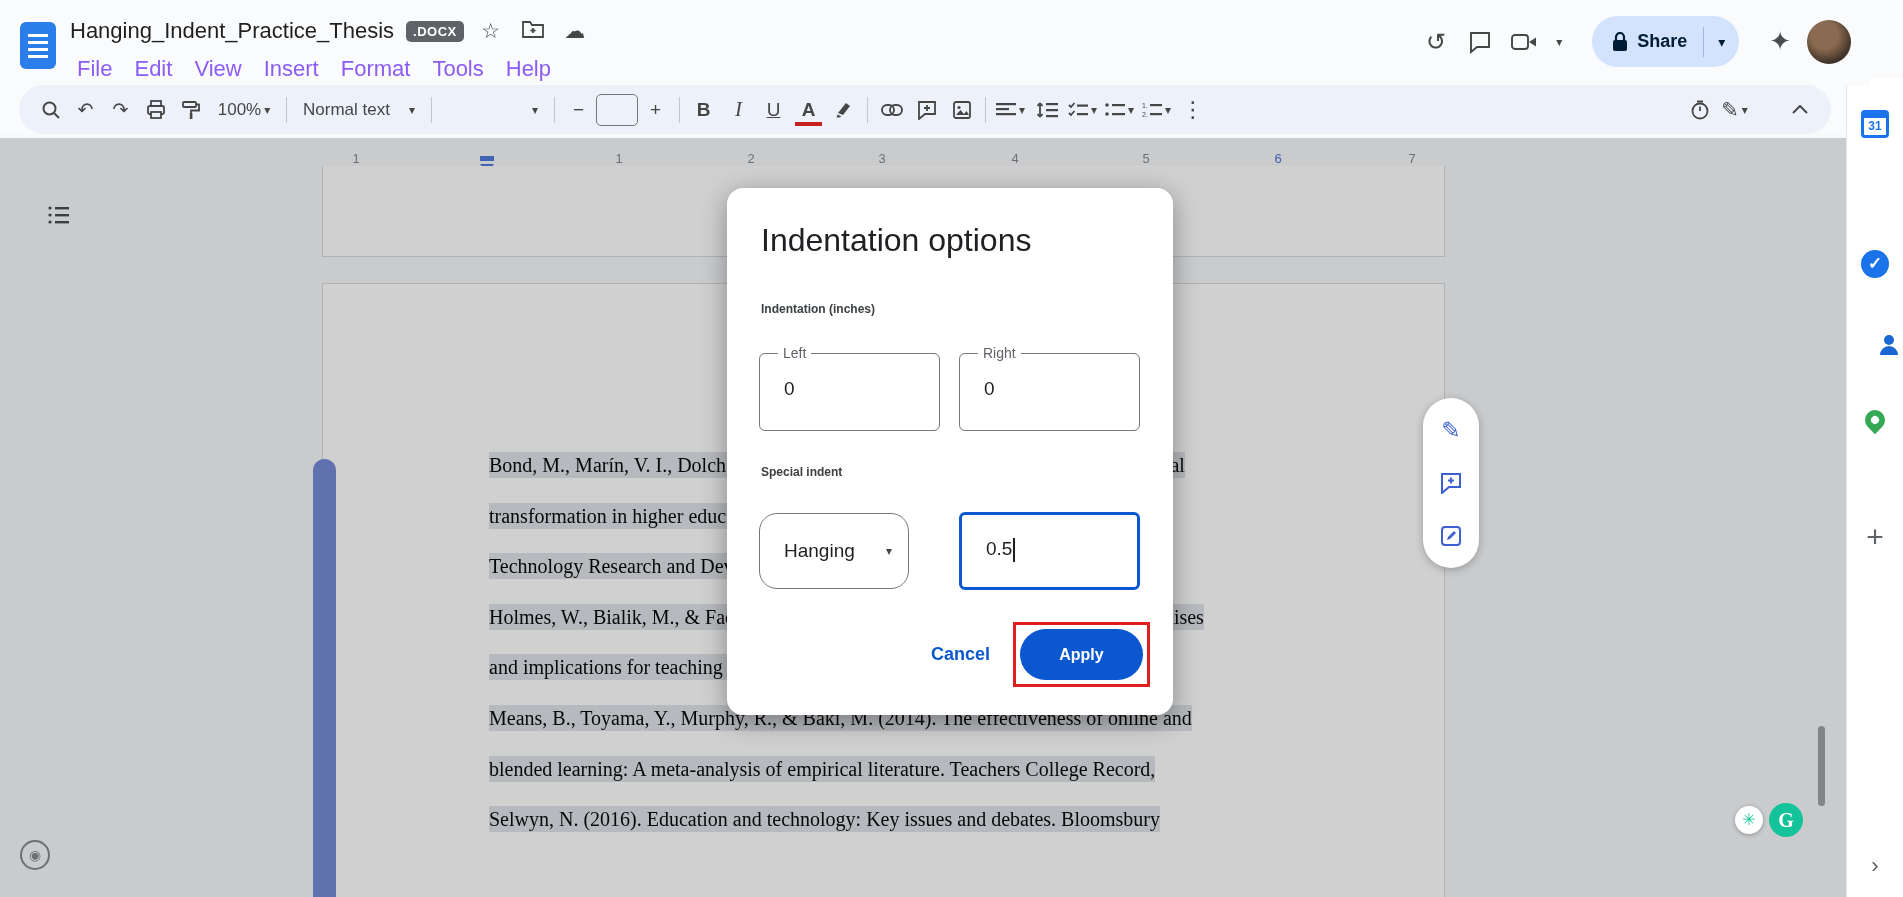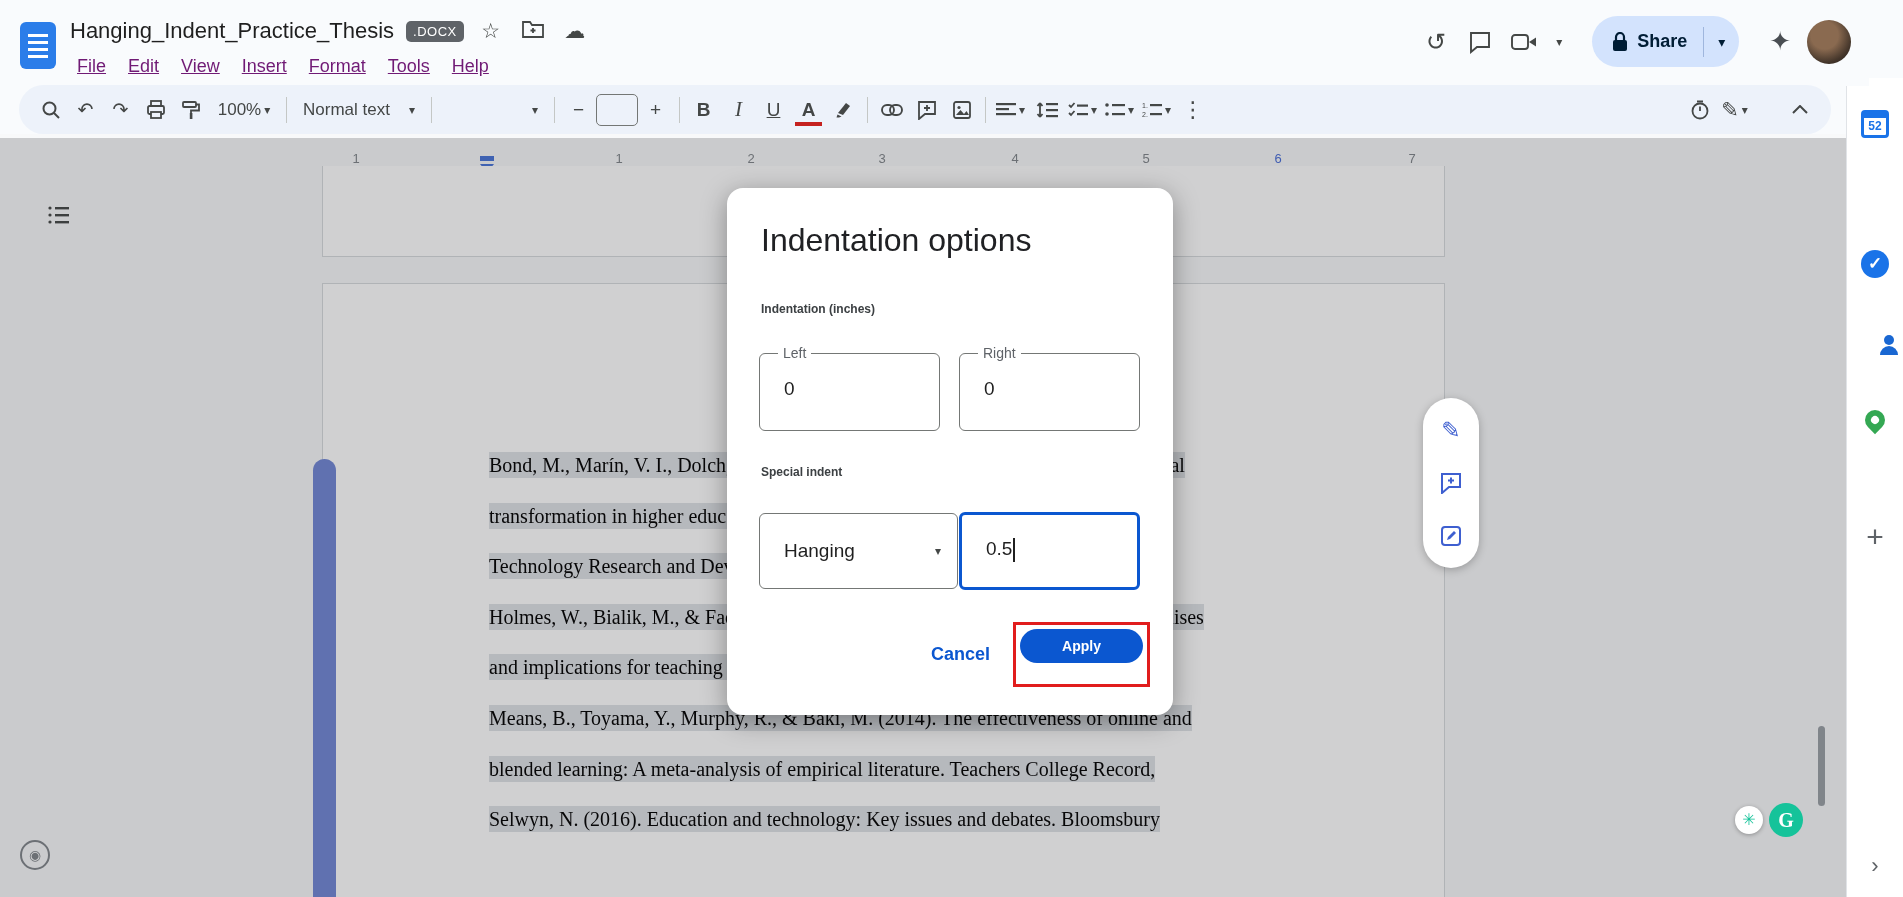--- a/index.html
+++ b/index.html
@@ -5,24 +5,24 @@
   * { margin:0; padding:0; box-sizing:border-box; }
   html,body { width:1903px; height:897px; font-family:"Liberation Sans", sans-serif; }
   #app { position:relative; width:1903px; height:897px; background:#f9fbfd; overflow:hidden; }
 
   
   .header { position:absolute; left:0; top:8px; width:1869px; height:78px; background:#f9fbfd; z-index:20; }
   .docs-logo { position:absolute; left:20px; top:14px; width:36px; height:47px; background:#2b7de9; border-radius:6px; }
   .docs-logo::before { content:""; position:absolute; left:8px; top:12px; width:20px; height:3px; background:#fff; box-shadow:0 7px 0 #fff, 0 14px 0 #fff, 0 21px 0 #fff; }
   .title-row { position:absolute; left:70px; top:10px; display:flex; align-items:center; gap:12px; }
   .doc-title { font-size:22px; color:#1f1f1f; }
-  .docx-badge { background:#5f6368; color:#fff; font-size:13px; font-weight:normal; letter-spacing:.5px; padding:3px 7px; border-radius:5px; }
+  .docx-badge { background:#5f6368; color:#fff; font-size:13px; font-weight:bold; letter-spacing:.5px; padding:3px 7px; border-radius:5px; }
   .title-icon { font-size:21px; color:#444746; width:30px; text-align:center; cursor:pointer; }
   .menu-row { position:absolute; left:66px; top:44px; display:flex; }
-  .menu-item { font-size:18px; color:#701a75; padding:4px 11px; border-radius:6px; cursor:pointer;text-decoration:underline; }
+  .menu-item { font-size:22px; color:#8b5cf6; padding:4px 11px; border-radius:6px; cursor:pointer; }
   .header-right { position:absolute; right:0; top:8px; display:flex; align-items:center; }
   .hicon { width:44px; height:44px; display:flex; align-items:center; justify-content:center; color:#444746; font-size:24px; border-radius:50%; cursor:pointer; }
   .share-pill { display:flex; align-items:center; background:#d3e3fd; border-radius:26px; height:51px; margin:0 14px 0 20px; overflow:hidden; }
   .share-main { display:flex; align-items:center; gap:9px; padding:0 16px 0 20px; height:100%; cursor:pointer; }
   .share-label { font-size:18px; font-weight:bold; color:#001d35; }
   .share-divider { width:1px; height:30px; background:#9fb6dd; }
   .share-caret { padding:0 14px; cursor:pointer; color:#001d35; font-size:14px; }
   .sparkle { font-size:26px; color:#4a4e53; margin:0 16px; cursor:pointer; }
   .avatar { width:44px; height:44px; border-radius:50%; margin-right:18px; background:radial-gradient(circle at 40% 35%, #8a6a50 0 35%, #43352a 70%, #211a14 100%); cursor:pointer; }
 
@@ -61,26 +61,26 @@
   
   .scrim { position:absolute; left:0; top:138px; width:1846px; height:759px; background:rgba(32,33,36,0.21); z-index:5; }
 
   
   .dialog { position:absolute; left:727px; top:188px; width:446px; height:527px; background:#fff; border-radius:16px; box-shadow:0 6px 26px rgba(0,0,0,.35); z-index:10; }
   .dlg-title { position:absolute; left:34px; top:34px; font-size:32px; color:#202124; }
   .dlg-section { position:absolute; font-size:12px; font-weight:bold; color:#3c4043; }
   .field { position:absolute; width:181px; height:78px; border:1.5px solid #747775; border-radius:6px; background:#fff; cursor:text; }
   .field-label { position:absolute; left:18px; top:-9px; background:#fff; padding:0 5px; font-size:14px; color:#5f6368; }
   .field-value { position:absolute; left:24px; top:24px; font-size:19px; color:#1f1f1f; }
-  .dropdown { position:absolute; width:199px; height:76px; border:1.5px solid #747775; border-radius:6px; background:#fff; display:flex; align-items:center; justify-content:space-between; padding:0 16px 0 24px; cursor:pointer; }
+  .dropdown { position:absolute; width:150px; height:76px; border:1.5px solid #747775; border-radius:18px; background:#fff; display:flex; align-items:center; justify-content:space-between; padding:0 16px 0 24px; cursor:pointer; }
   .dropdown-value { font-size:19px; color:#1f1f1f; }
   .field-focused { border:3px solid #0b57d0; }
   .cursor-caret { display:inline-block; width:2px; height:24px; background:#1f1f1f; vertical-align:middle; margin-left:1px; }
   .cancel-btn { position:absolute; left:190px; top:448px; font-size:18px; font-weight:bold; color:#0b57d0; padding:8px 14px; border-radius:22px; cursor:pointer; background:none; border:none; }
-  .apply-btn { position:absolute; left:293px; top:441px; width:123px; height:34px; background:#0b57d0; color:#fff; font-size:14px; font-weight:bold; border:none; border-radius:26px; cursor:pointer; }
+  .apply-btn { position:absolute; left:293px; top:441px; width:123px; height:51px; background:#0b57d0; color:#fff; font-size:16px; font-weight:bold; border:none; border-radius:26px; cursor:pointer; }
   .annotation-box { position:absolute; left:286px; top:434px; width:137px; height:65px; border:3px solid #e11d1d; pointer-events:none; }
 
   
   .float-panel { position:absolute; left:1423px; top:398px; width:56px; height:170px; background:#fff; border-radius:28px; box-shadow:0 2px 8px rgba(0,0,0,.25); z-index:10; display:flex; flex-direction:column; align-items:center; justify-content:space-evenly; }
   .float-btn { width:42px; height:42px; border-radius:50%; display:flex; align-items:center; justify-content:center; color:#3e5fd0; font-size:23px; cursor:pointer; }
 
   
   .side-panel { position:absolute; right:0; top:78px; width:57px; height:819px; background:#fff; border-left:1px solid #e0e3e7; z-index:15; display:block; }
   .sp-icon { position:absolute; left:50%; transform:translateX(-50%); cursor:pointer; }
   .cal-icon { width:28px; height:28px; background:#fff; border:3px solid #1a73e8; border-top:8px solid #1a73e8; border-radius:4px; color:#1a73e8; font-size:12px; font-weight:bold; text-align:center; line-height:17px; }
@@ -380,21 +380,21 @@
     </span>
     <span class="float-btn">
       <svg width="22" height="22" viewBox="0 0 22 22">
           <rect x="2" y="2" width="18" height="18" rx="3" fill="none" stroke="#3e5fd0" stroke-width="2"></rect>
           <path d="M7 15 l1-3 6-6 2 2 -6 6 z" fill="#3e5fd0"></path>
         </svg>
     </span>
   </div>
 
   <div class="side-panel">
-    <span class="sp-icon cal-icon" style="top:32px">52</span>
+    <span class="sp-icon cal-icon" style="top:32px">31</span>
     <span class="sp-icon keep-icon" style="top:100px"></span>
     <span class="sp-icon tasks-icon" style="top:172px">✓</span>
     <span class="sp-icon contacts-icon" style="top:252px"></span>
     <span class="sp-icon maps-icon" style="top:332px"></span>
     <span class="sp-icon plus-icon" style="top:442px">+</span>
     <span class="sp-chevron">›</span>
   </div>
 
   <div class="grammarly-wrap">
     <span class="tone-icon">✳</span>

